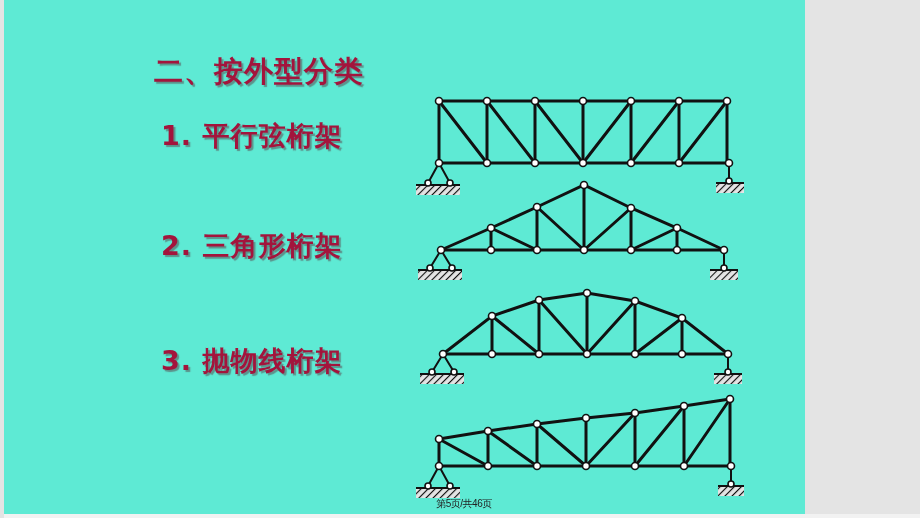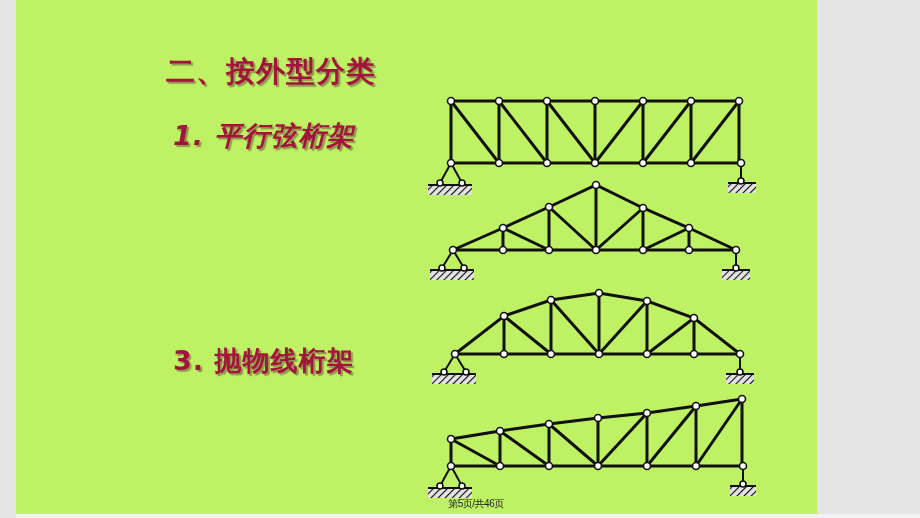--- a/index.html
+++ b/index.html
@@ -2,49 +2,50 @@
 <html><head>
 <meta charset="utf-8">
 <style>
   html, body { margin: 0; padding: 0; }
   body {
     width: 920px; height: 518px; overflow: hidden;
     background: #e4e4e4;
     font-family: "DejaVu Sans", "Liberation Sans", sans-serif;
     position: relative;
   }
-  .slide { position: absolute; left: 16px; top: 0; width: 801px; height: 518px; background: #bef264; }
+  .slide { position: absolute; left: 4px; top: 0; width: 801px; height: 518px; background: #5eead4; }
   .heading {
     position: absolute; font-weight: bold; color: #a3143c;
     text-shadow: 2px 2px 1px rgba(90,40,50,0.45);
     white-space: nowrap; letter-spacing: 1px;
   }
   .h-section { left: 150px; top: 52px; font-size: 29px; }
   .h-item { font-size: 27px; }
-  .h1 { left: 157px; top: 118px; font-style: italic; }
+  .h1 { left: 157px; top: 118px; }
   .h2 { left: 157px; top: 228px; }
   .h3 { left: 157px; top: 343px; }
   .h3b { left: 164px; top: 378px; color: #1c1f8c; text-shadow: 2px 2px 1px rgba(40,40,90,0.45); }
   .h4 { left: 157px; top: 458px; }
   svg.truss { position: absolute; left: 0; top: 0; }
   .footer {
     position: absolute; left: 0; width: 920px; top: 497px; text-align: center;
     font-family: "Liberation Sans", sans-serif; font-size: 10px; color: #222;
     letter-spacing: -0.5px;
   }
   .bottom-strip { position: absolute; left: 0; top: 514px; width: 920px; height: 4px; background: #f2f2f2; }
 </style>
 </head>
 <body>
 
 <div class="slide">
 
   <div class="heading h-section">二、按外型分类</div>
 
   <div class="heading h-item h1">1. 平行弦桁架</div>
+  <div class="heading h-item h2">2. 三角形桁架</div>
   <div class="heading h-item h3">3. 抛物线桁架</div>
 
   <svg class="truss" width="920" height="518" viewBox="0 0 920 518">
     <defs>
       <pattern id="hatch" width="5" height="5" patternUnits="userSpaceOnUse" patternTransform="rotate(45)">
         <rect width="5" height="5" fill="#e4e4e4"></rect>
         <line x1="0" y1="0" x2="0" y2="5" stroke="#111" stroke-width="2.2"></line>
       </pattern>
     </defs>
 

